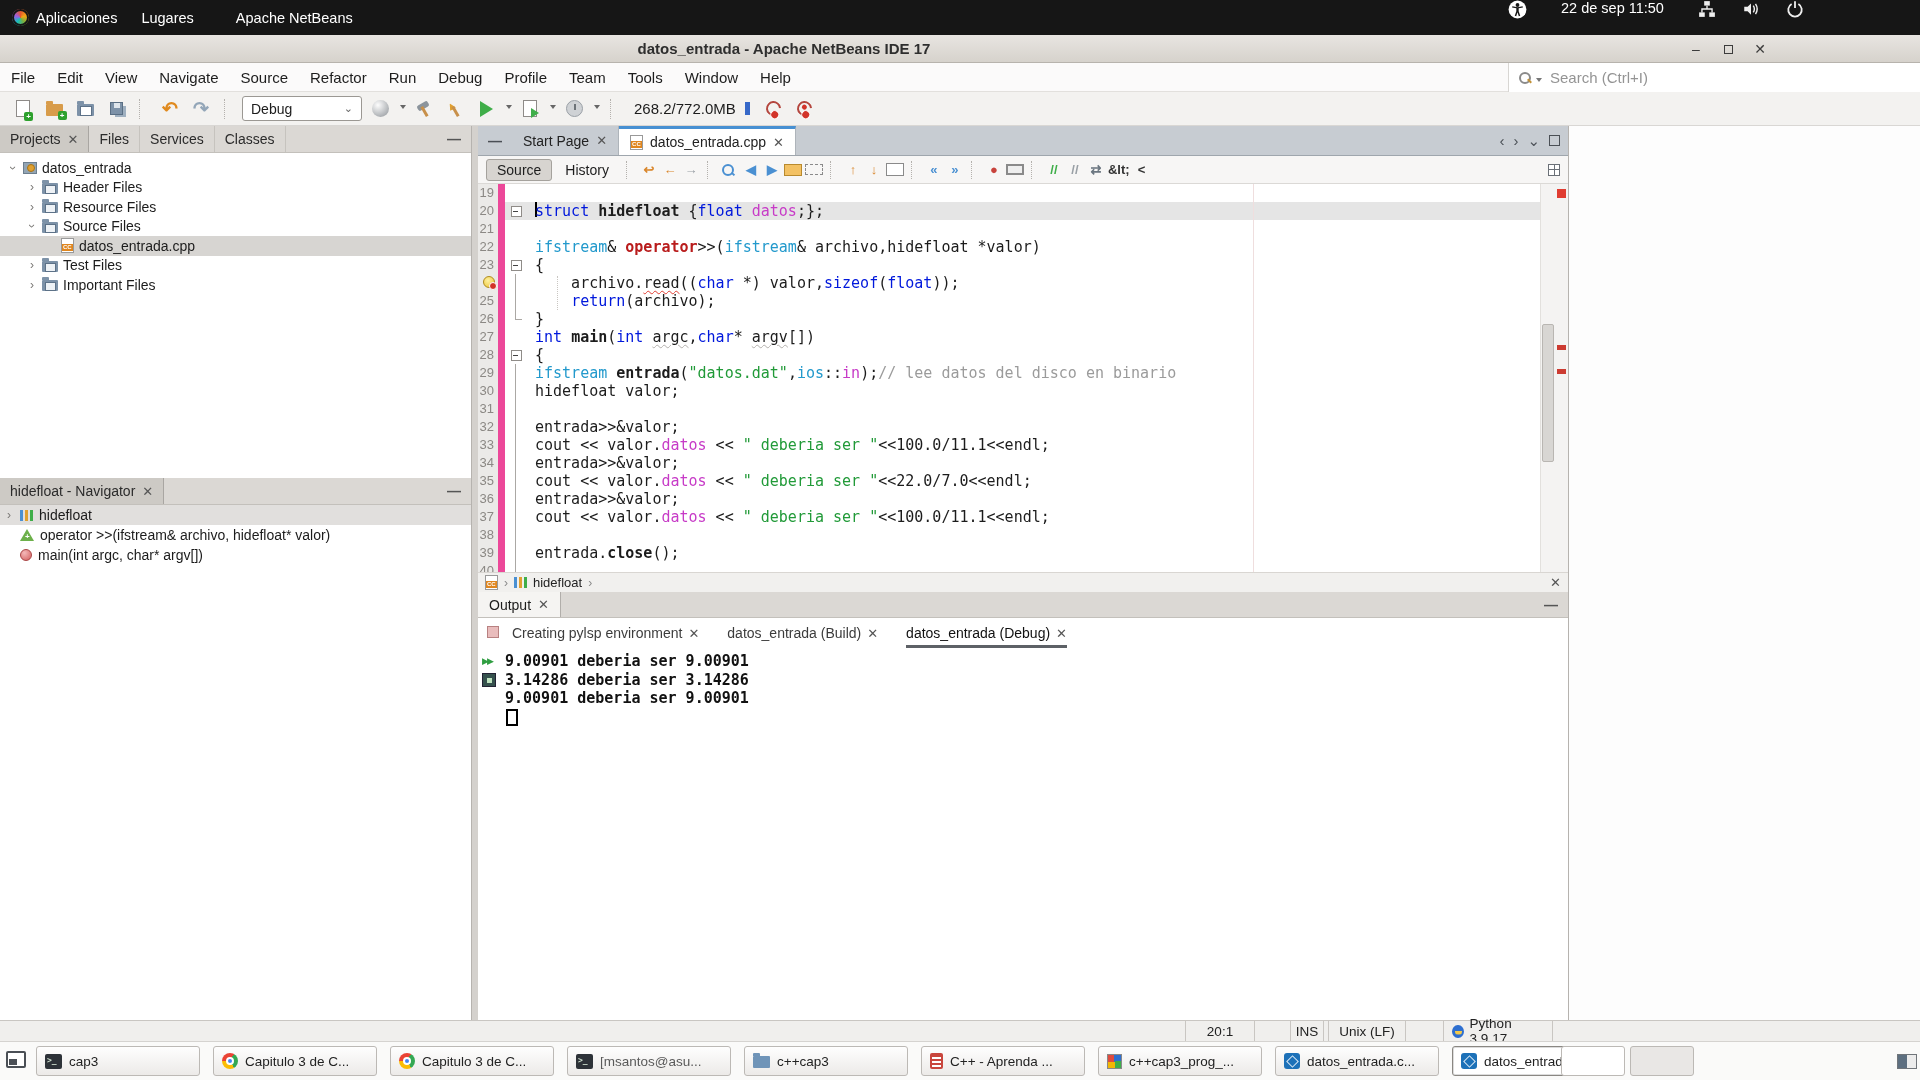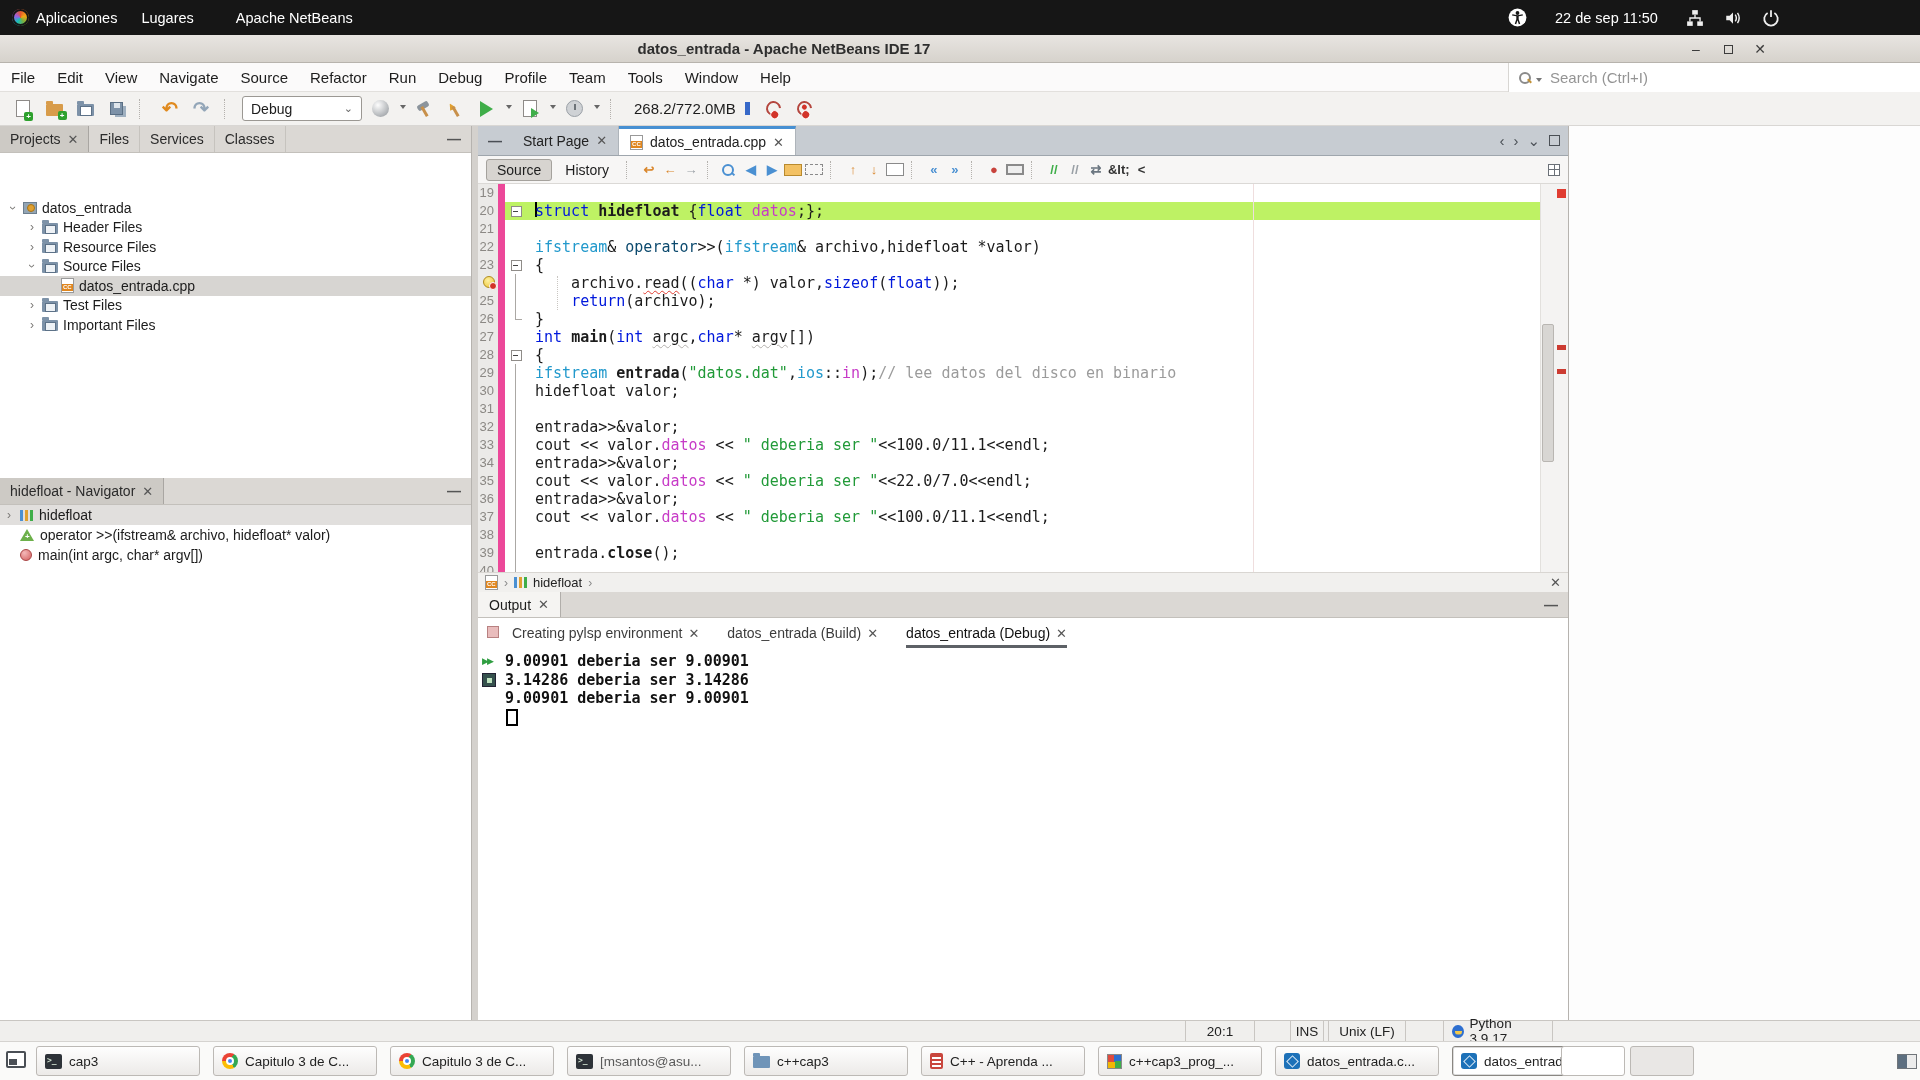--- a/index.html
+++ b/index.html
@@ -3,21 +3,21 @@
 <meta charset="utf-8">
 <style>
   *{box-sizing:border-box;margin:0;padding:0}
   html,body{width:1920px;height:1080px;overflow:hidden}
   body{font-family:"Liberation Sans",sans-serif;background:#fff;position:relative;font-size:14px;color:#1c1c1c}
 
   
   .topbar{position:absolute;left:0;top:0;width:1920px;height:35px;background:#161616;color:#fff;display:flex;align-items:center;font-size:14.5px}
   .tb-item{display:flex;align-items:center;gap:7px;padding:0 12px;height:100%}
   .distro-icon{width:17px;height:17px;border-radius:50%;background:conic-gradient(#e4572e,#f3a712,#76b041,#17bebb,#9b5de5,#e4572e);box-shadow:inset 0 0 0 2px #161616}
-  .topbar-right{position:absolute;left:1508px;top:0;height:35px;display:flex;align-items:center;gap:20px}
+  .topbar-right{position:absolute;left:1508px;top:0;height:35px;display:flex;align-items:flex-start;gap:26px}
   .a11y{width:19px;height:19px}
   .clock{padding:0 8px;white-space:nowrap}
   .sysicon{width:18px;height:18px}
 
   
   .titlebar{position:absolute;left:0;top:35px;width:1920px;height:28px;background:linear-gradient(#e8e5e1,#d6d2cc);border-bottom:1px solid #b7b3ad}
   .titlebar-title{position:absolute;left:0;top:0;width:1568px;height:28px;text-align:center;line-height:28px;font-weight:bold;font-size:15px;color:#2e2e2e}
   .win-controls{position:absolute;left:1688px;top:0;height:28px;display:flex;align-items:center;gap:16px;color:#3c3c3c}
   .wc{width:16px;height:16px;display:flex;align-items:center;justify-content:center;font-size:14px}
   .wc-max{width:9px;height:9px;border:1.5px solid #3c3c3c}
@@ -124,31 +124,31 @@
   .ico-page{width:10px;height:13px;background:#fff;border:1px solid #8a8a8a}
   .edtb-right{margin-left:auto;display:flex;align-items:center;padding-right:8px}
   .grid-ico{width:12px;height:12px;border:1px solid #6b7077;background:linear-gradient(#6b7077,#6b7077) 50% 0/1px 100% no-repeat,linear-gradient(#6b7077,#6b7077) 0 50%/100% 1px no-repeat,#fff}
 
   
   .codearea{position:absolute;left:0;top:58px;width:1090px;height:388px;background:#fff;overflow:hidden}
   .crow{display:flex;height:18px}
   .g{flex:0 0 27px;background:#ebeae8;border-right:7px solid #ec4899;color:#8b8884;font-size:13px;text-align:right;padding-right:4px;line-height:18px;position:relative}
   .f{flex:0 0 30px;position:relative}
   .t{flex:1;font:15px/18px "DejaVu Sans Mono",monospace;white-space:pre;color:#1c1c1c}
-  .crow.cur .t,.crow.cur .f{background:#bef264}
+  .crow.cur .t,.crow.cur .f{background:#e5e5e5}
   .f.minus::before{content:"";position:absolute;left:6px;top:4px;width:9px;height:9px;border:1px solid #8f8c88;background:#fff}
   .f.minus::after{content:"";position:absolute;left:8px;top:9px;width:5px;height:1px;background:#444}
   .f.line::after{content:"";position:absolute;left:10px;top:0;width:1px;height:18px;background:#aba8a4}
   .f.end::before{content:"";position:absolute;left:10px;top:0;width:1px;height:10px;background:#aba8a4}
   .f.end::after{content:"";position:absolute;left:10px;top:9px;width:7px;height:1px;background:#aba8a4}
   .bulb{position:absolute;right:3px;top:2px;width:12px;height:12px;border-radius:50%;background:radial-gradient(circle at 40% 35%,#fdf0a0,#edc431);border:1px solid #b08c1e}
   .bulb::after{content:"";position:absolute;right:-3px;bottom:-3px;width:6px;height:6px;background:#d23327;border:1px solid #fff;border-radius:50%}
   .caret{display:inline-block;width:2px;height:15px;background:#000;vertical-align:text-top;margin-right:-2px}
   .tk-kw{color:#0018dc}
-  .tk-kwb{color:#0c4a6e;font-weight:normal}
+  .tk-kwb{color:#b91c1c;font-weight:bold}
   .tk-type{color:#2299cc}
   .tk-fld{color:#c73bc7}
   .tk-str{color:#219a38}
   .tk-com{color:#9b9b9b}
   .tk-b{font-weight:bold}
   .tk-err{text-decoration:underline wavy #e03c31 1px;text-underline-offset:2px}
   .tk-warn{text-decoration:underline wavy #b3b0ac 1px;text-underline-offset:2px}
   .margin-line{position:absolute;left:775px;top:0;width:1px;height:388px;background:#efdede}
   .indent-guide{position:absolute;left:79px;top:92px;width:0;height:34px;border-left:1px dotted #c9c6c2}
   .vtrack{position:absolute;left:1062px;top:0;width:15px;height:388px;background:#f4f3f2;border-left:1px solid #e2e0dd}
@@ -352,21 +352,21 @@
         </div>
         <div class="ptab">
           <span>Services</span>
         </div>
         <div class="ptab">
           <span>Classes</span>
         </div>
         <span class="row-dash">—</span>
       </div>
     <div class="tree" id="projtree">
-        <div class="trow" style="padding-left: 8px; margin-top: 40px;">
+        <div class="trow" style="padding-left: 8px;">
           <span class="exp open">›</span>
           <span class="ti-project"></span>
           <span>datos_entrada</span>
         </div>
         <div class="trow" style="padding-left: 27px;">
           <span class="exp">›</span>
           <span class="ti-folder"></span>
           <span>Header Files</span>
         </div>
         <div class="trow" style="padding-left: 27px;">

